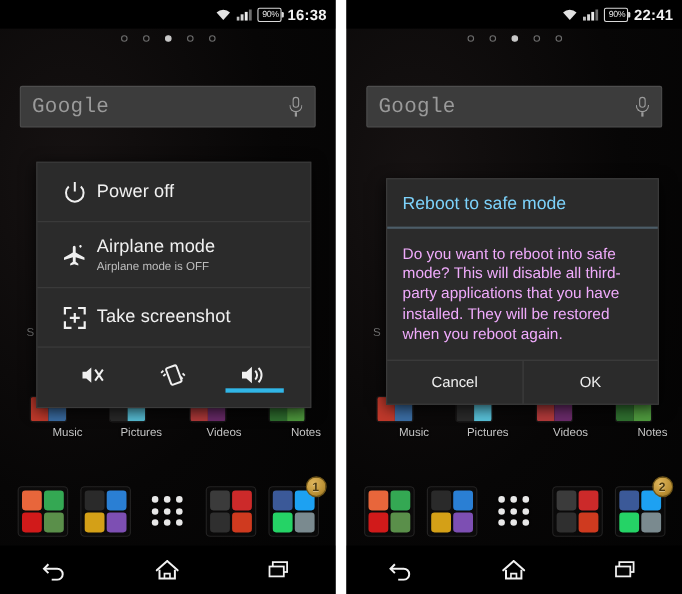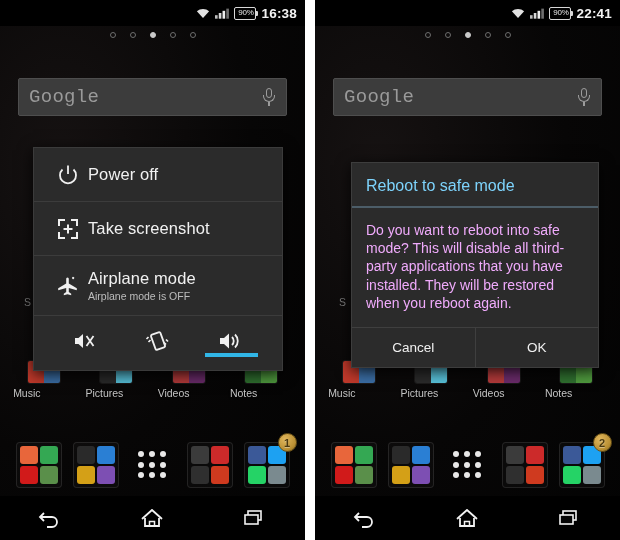--- a/index.html
+++ b/index.html
@@ -110,21 +110,21 @@
     position: absolute; left: 6.3px; top: 16px;
     width: 1.3px; height: 4px; background: #bdbdbd;
   }
 
   
   .widget-row {
     position: absolute; left: 0; right: 0; top: 360px;
     display: flex; justify-content: space-around;
     padding: 0 8px;
   }
-  .widget-item { width: 62px; text-align: left; }
+  .widget-item { width: 62px; text-align: right; }
   .widget-icon {
     width: 34px; height: 24px;
     margin: 0 auto 3px;
     border-radius: 3px;
     display: flex; overflow: hidden;
     border: 1px solid rgba(255,255,255,0.07);
   }
   .widget-icon i { flex: 1; display: block; }
   .widget-label {
     font-size: 10.5px; color: #c4c4c4;
@@ -398,41 +398,41 @@
             <line x1="11" y1="1.5" x2="11" y2="10" stroke="#f0f0f0" stroke-width="1.8"></line>
           </svg>
         </span>
         <span class="pm-texts">
           <span class="pm-title">Power off</span>
         </span>
       </div>
 
       <div class="pm-row">
         <span class="pm-icon">
+          <svg width="24" height="22" viewBox="0 0 24 22">
+            <path d="M11.5 2.5 c0.9 0 1.3 0.8 1.3 1.8 v4.3 l8 4.6 v2.1 l-8 -2.4 v4.1 l2.4 1.7 v1.6 l-3.7 -1.1 l-3.7 1.1 v-1.6 l2.4 -1.7 v-4.1 l-8 2.4 v-2.1 l8 -4.6 v-4.3 c0 -1 0.4 -1.8 1.3 -1.8 z" fill="#f0f0f0"></path>
+            <path d="M16.4 2.2 l1.5 1.5 m0 -1.5 l-1.5 1.5" stroke="#f0f0f0" stroke-width="1.5"></path>
+          </svg>
+        </span>
+        <span class="pm-texts">
+          <span class="pm-title">Airplane mode</span>
+          <span class="pm-sub">Airplane mode is OFF</span>
+        </span>
+      </div>
+
+      <div class="pm-row">
+        <span class="pm-icon">
           <svg width="22" height="22" viewBox="0 0 22 22">
             <path d="M2 7 V2 H7 M15 2 H20 V7 M20 15 V20 H15 M7 20 H2 V15" fill="none" stroke="#f0f0f0" stroke-width="2" stroke-linecap="square"></path>
             <line x1="11" y1="6.5" x2="11" y2="15.5" stroke="#f0f0f0" stroke-width="2"></line>
             <line x1="6.5" y1="11" x2="15.5" y2="11" stroke="#f0f0f0" stroke-width="2"></line>
           </svg>
         </span>
         <span class="pm-texts">
           <span class="pm-title">Take screenshot</span>
-        </span>
-      </div>
-
-      <div class="pm-row">
-        <span class="pm-icon">
-          <svg width="24" height="22" viewBox="0 0 24 22">
-            <path d="M11.5 2.5 c0.9 0 1.3 0.8 1.3 1.8 v4.3 l8 4.6 v2.1 l-8 -2.4 v4.1 l2.4 1.7 v1.6 l-3.7 -1.1 l-3.7 1.1 v-1.6 l2.4 -1.7 v-4.1 l-8 2.4 v-2.1 l8 -4.6 v-4.3 c0 -1 0.4 -1.8 1.3 -1.8 z" fill="#f0f0f0"></path>
-            <path d="M16.4 2.2 l1.5 1.5 m0 -1.5 l-1.5 1.5" stroke="#f0f0f0" stroke-width="1.5"></path>
-          </svg>
-        </span>
-        <span class="pm-texts">
-          <span class="pm-title">Airplane mode</span>
-          <span class="pm-sub">Airplane mode is OFF</span>
         </span>
       </div>
 
       <div class="pm-row pm-sound">
         <div class="sound-btn">
           <span>
             <svg width="26" height="22" viewBox="0 0 26 22">
               <path d="M3 8 H6.5 L11 4 V18 L6.5 14 H3 Z" fill="#f0f0f0"></path>
               <path d="M14.5 6 L21.5 16 M21.5 6 L14.5 16" stroke="#f0f0f0" stroke-width="1.8"></path>
             </svg>

